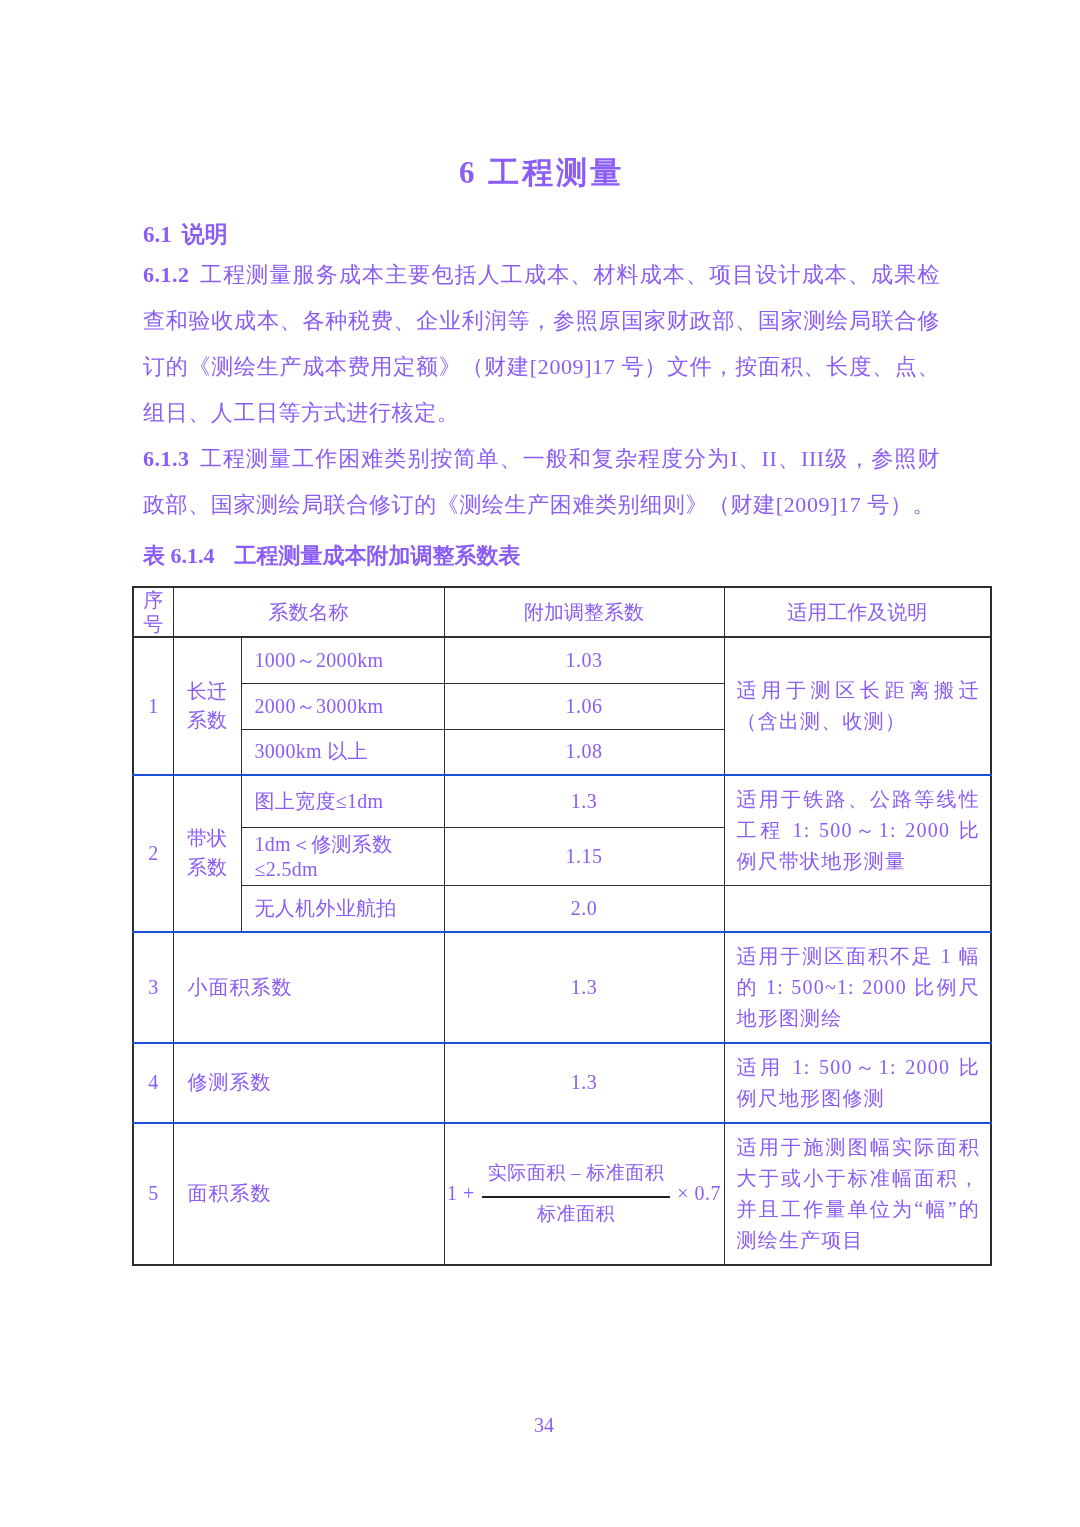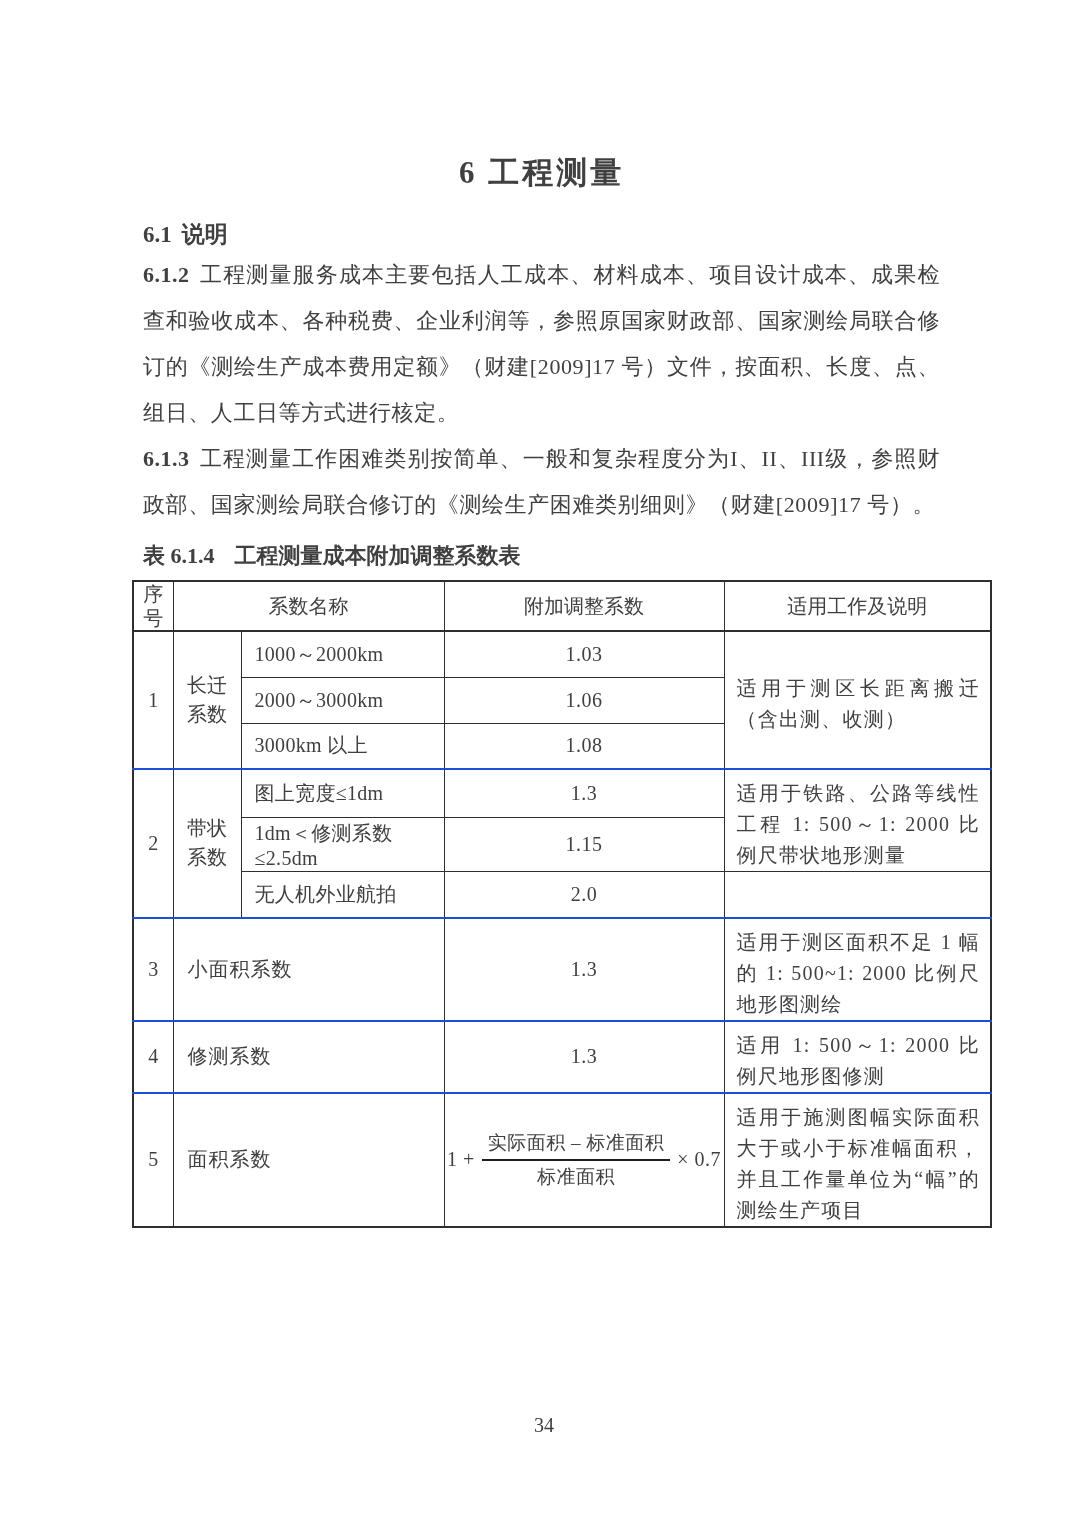--- a/index.html
+++ b/index.html
@@ -1,56 +1,56 @@
 <!DOCTYPE html>
 <html><head>
 <meta charset="utf-8">
 <style>
   * { margin:0; padding:0; box-sizing:border-box; }
   html,body { background:#ffffff; }
   .page {
     width:1080px; height:1527px; background:#fff; position:relative;
-    font-family:"Liberation Serif","DejaVu Serif",serif; color:#404040;
+    font-family:"Liberation Serif","DejaVu Serif",serif; color:#8b5cf6;
     padding:152px 140px 0 143px; overflow:hidden;
   }
   .doc-title { text-align:center; font-size:31px; font-weight:bold; line-height:42px; letter-spacing:3px; }
   .sec-heading { margin-top:24px; font-size:23px; font-weight:bold; line-height:34px; }
   .sec-heading .sp { margin-right:10px; }
   .para { font-size:22px; line-height:46px; text-align:justify; letter-spacing:0.6px; }
   .para .pnum { font-weight:bold; margin-right:10px; letter-spacing:0.5px; }
   .table-caption { margin-top:12px; font-size:22px; font-weight:bold; line-height:32px; }
   .table-caption .cap-title { margin-left:20px; }
 
   table.coef {
     border-collapse:collapse; table-layout:fixed;
-    width:858px; margin-left:-11px; margin-top:8px;
+    width:858px; margin-left:-11px; margin-top:14px;
     border:2px solid #2e2e2e;
   }
   table.coef td {
     border:1px solid #2e2e2e; font-size:20px; vertical-align:middle;
     overflow:hidden;
   }
   tr.hdr td { text-align:center; height:47px; border-bottom:2px solid #2e2e2e; line-height:24px; }
   tr.gs td { border-top:2px solid #1d4ed8; }
   td.c-no  { text-align:center; }
   td.c-name { text-align:center; }
   td.c-name .wrap2 { display:inline-block; width:46px; line-height:29px; text-align:center; }
   td.c-sub { text-align:left; padding-left:13px; letter-spacing:0.3px; }
   td.c-val { text-align:center; letter-spacing:0.5px; }
-  td.c-desc { text-align:justify; padding:8px 10px 0 12px; line-height:31px; letter-spacing:1.2px; }
+  td.c-desc { text-align:justify; padding:8px 10px 8px 12px; line-height:31px; letter-spacing:1.2px; }
   td.c-namewide { text-align:left; padding-left:14px; letter-spacing:1px; }
   tr.sub45 { height:46px; }
   tr.r3 { height:59px; }
   tr.r4 { height:71px; }
   tr.r5 { height:107px; }
   td.c-hno { line-height:23px; }
 
   .formula { display:flex; align-items:center; justify-content:center; font-size:20px; letter-spacing:0.5px; }
   .frac { display:inline-flex; flex-direction:column; align-items:center; margin:0 7px; }
-  .frac .fnum { padding:0 6px 3px; border-bottom:2px solid #1f1f1f; font-size:19px; }
+  .frac .fnum { padding:0 6px 10px; border-bottom:2px solid #1f1f1f; font-size:19px; }
   .frac .fden { padding-top:3px; font-size:19px; }
 
   .page-number { position:absolute; left:8px; right:0; bottom:90px; text-align:center; font-size:20px; }
 </style>
 </head>
 <body>
 
 <div class="page">
 
   <h1 class="doc-title">6 工程测量</h1>

